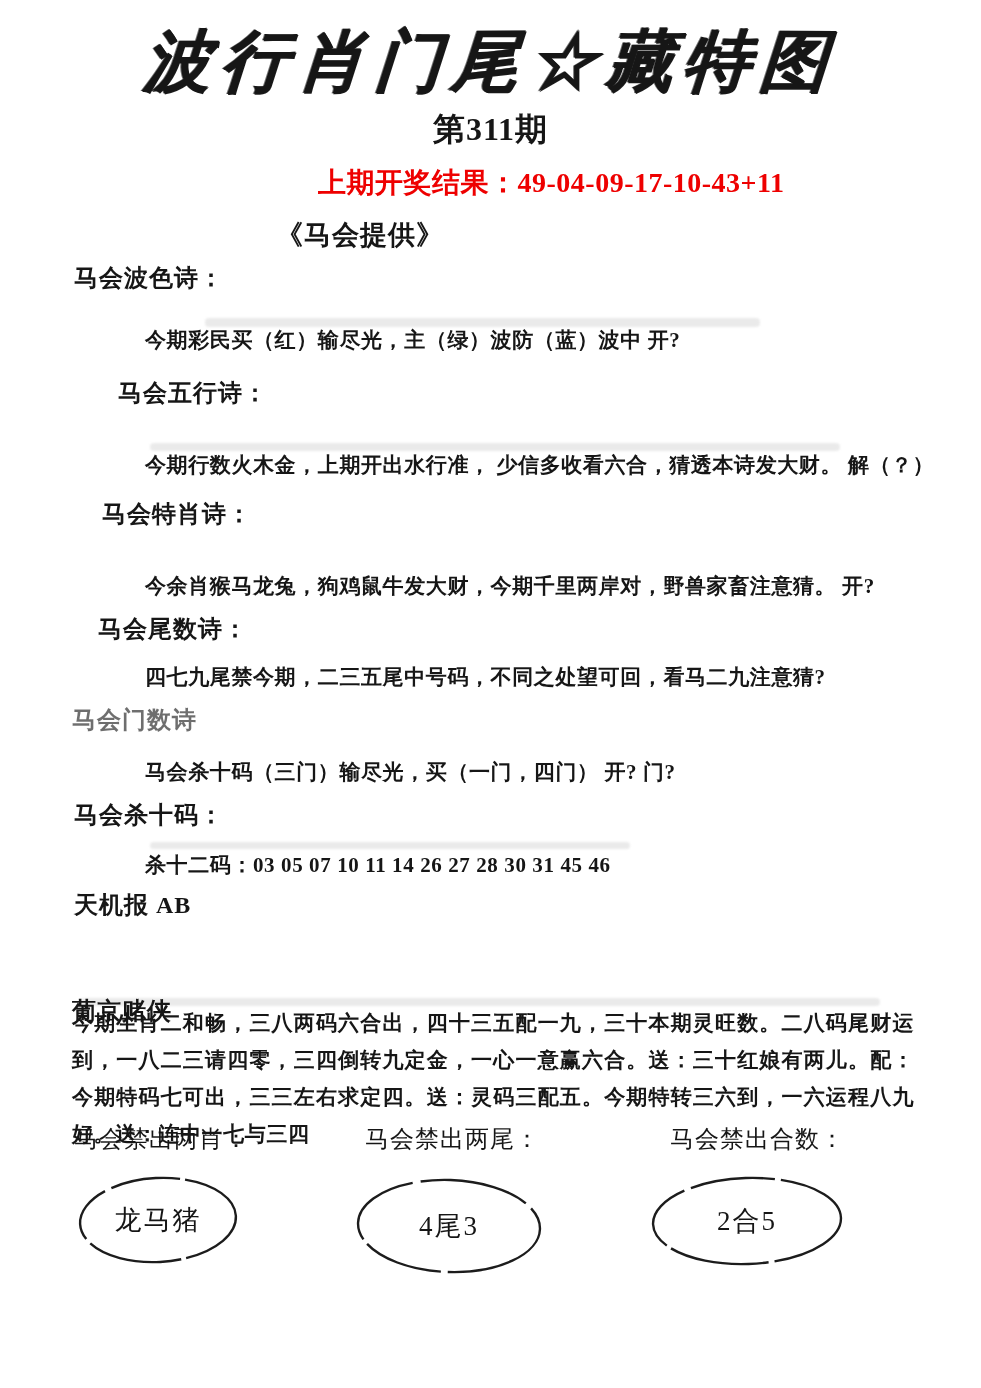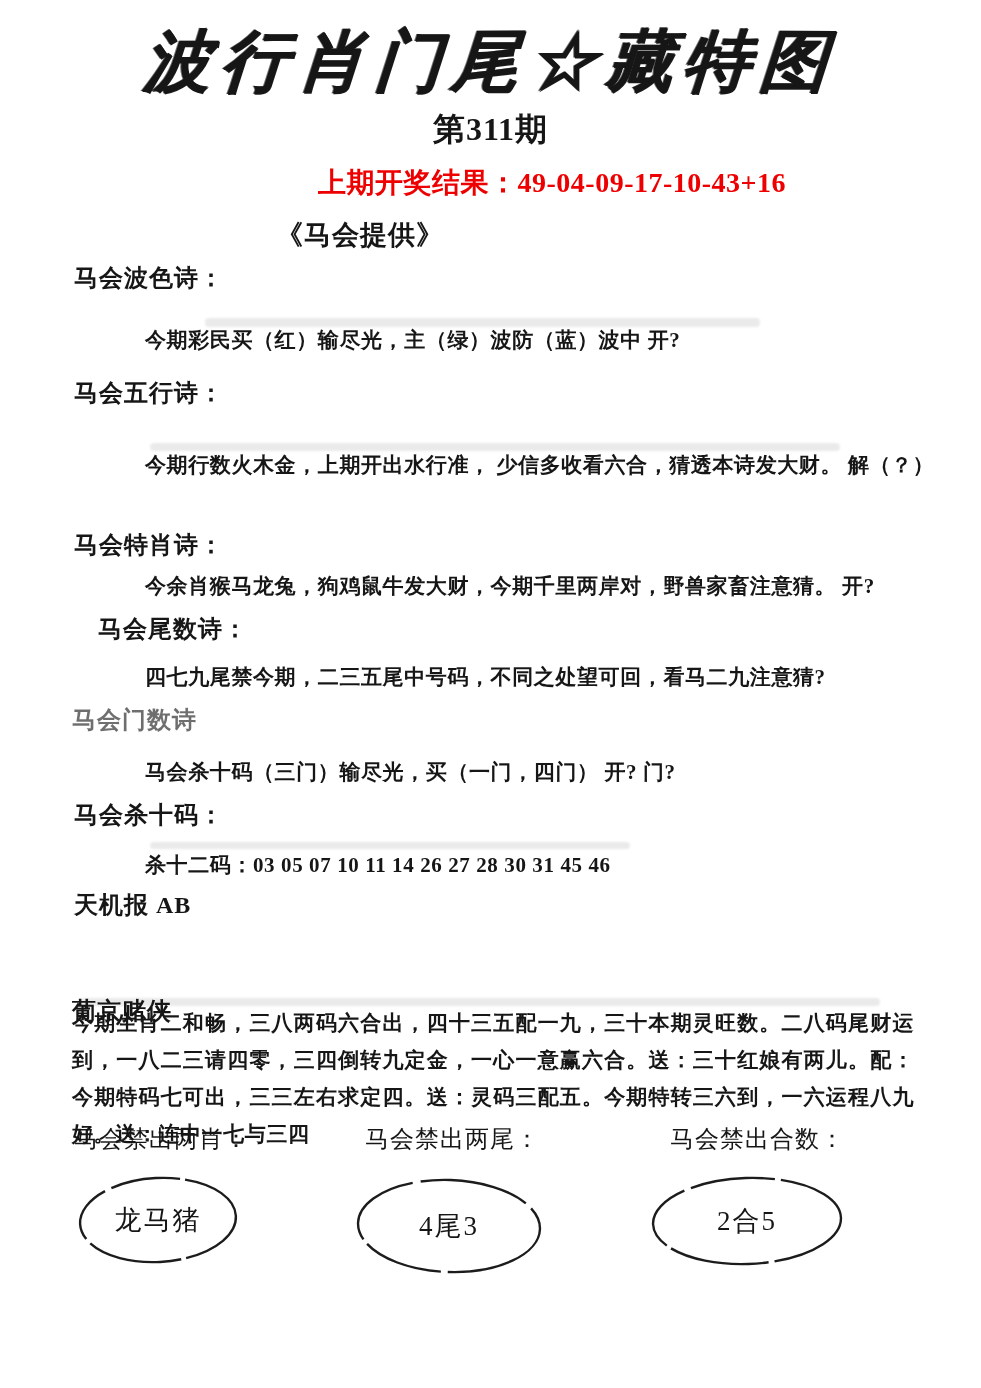--- a/index.html
+++ b/index.html
@@ -54,30 +54,30 @@
 
 <div class="page">
 
   <div class="smudge" style="top:318px;left:205px;width:555px;height:9px;"></div>
   <div class="smudge" style="top:443px;left:150px;width:690px;height:8px;"></div>
   <div class="smudge" style="top:842px;left:150px;width:480px;height:7px;"></div>
   <div class="smudge" style="top:998px;left:80px;width:800px;height:8px;"></div>
 
   <div class="title">波行肖门尾☆藏特图</div>
   <div class="issue">第311期</div>
-  <div class="result">上期开奖结果：49-04-09-17-10-43+16</div>
+  <div class="result">上期开奖结果：49-04-09-17-10-43+11</div>
   <div class="provider">《马会提供》</div>
 
   <div class="h" style="top:262px;">马会波色诗：</div>
   <div class="poem" style="top:326px;">今期彩民买（红）输尽光，主（绿）波防（蓝）波中 开?</div>
 
-  <div class="h" style="top:377px;">马会五行诗：</div>
+  <div class="h" style="top:377px;margin-left:44px;">马会五行诗：</div>
   <div class="poem" style="top:451px;">今期行数火木金，上期开出水行准， 少信多收看六合，猜透本诗发大财。 解（？）</div>
 
-  <div class="h" style="top:529px;">马会特肖诗：</div>
+  <div class="h" style="top:498px;margin-left:28px;">马会特肖诗：</div>
   <div class="poem" style="top:572px;">今余肖猴马龙兔，狗鸡鼠牛发大财，今期千里两岸对，野兽家畜注意猜。 开?</div>
 
   <div class="h" style="top:613px;margin-left:24px;">马会尾数诗：</div>
   <div class="poem" style="top:663px;">四七九尾禁今期，二三五尾中号码，不同之处望可回，看马二九注意猜?</div>
 
   <div class="h faded" style="top:704px;left:72px;">马会门数诗</div>
   <div class="poem" style="top:758px;">马会杀十码（三门）输尽光，买（一门，四门） 开? 门?</div>
 
   <div class="h" style="top:799px;">马会杀十码：</div>
   <div class="poem" style="top:851px;">

